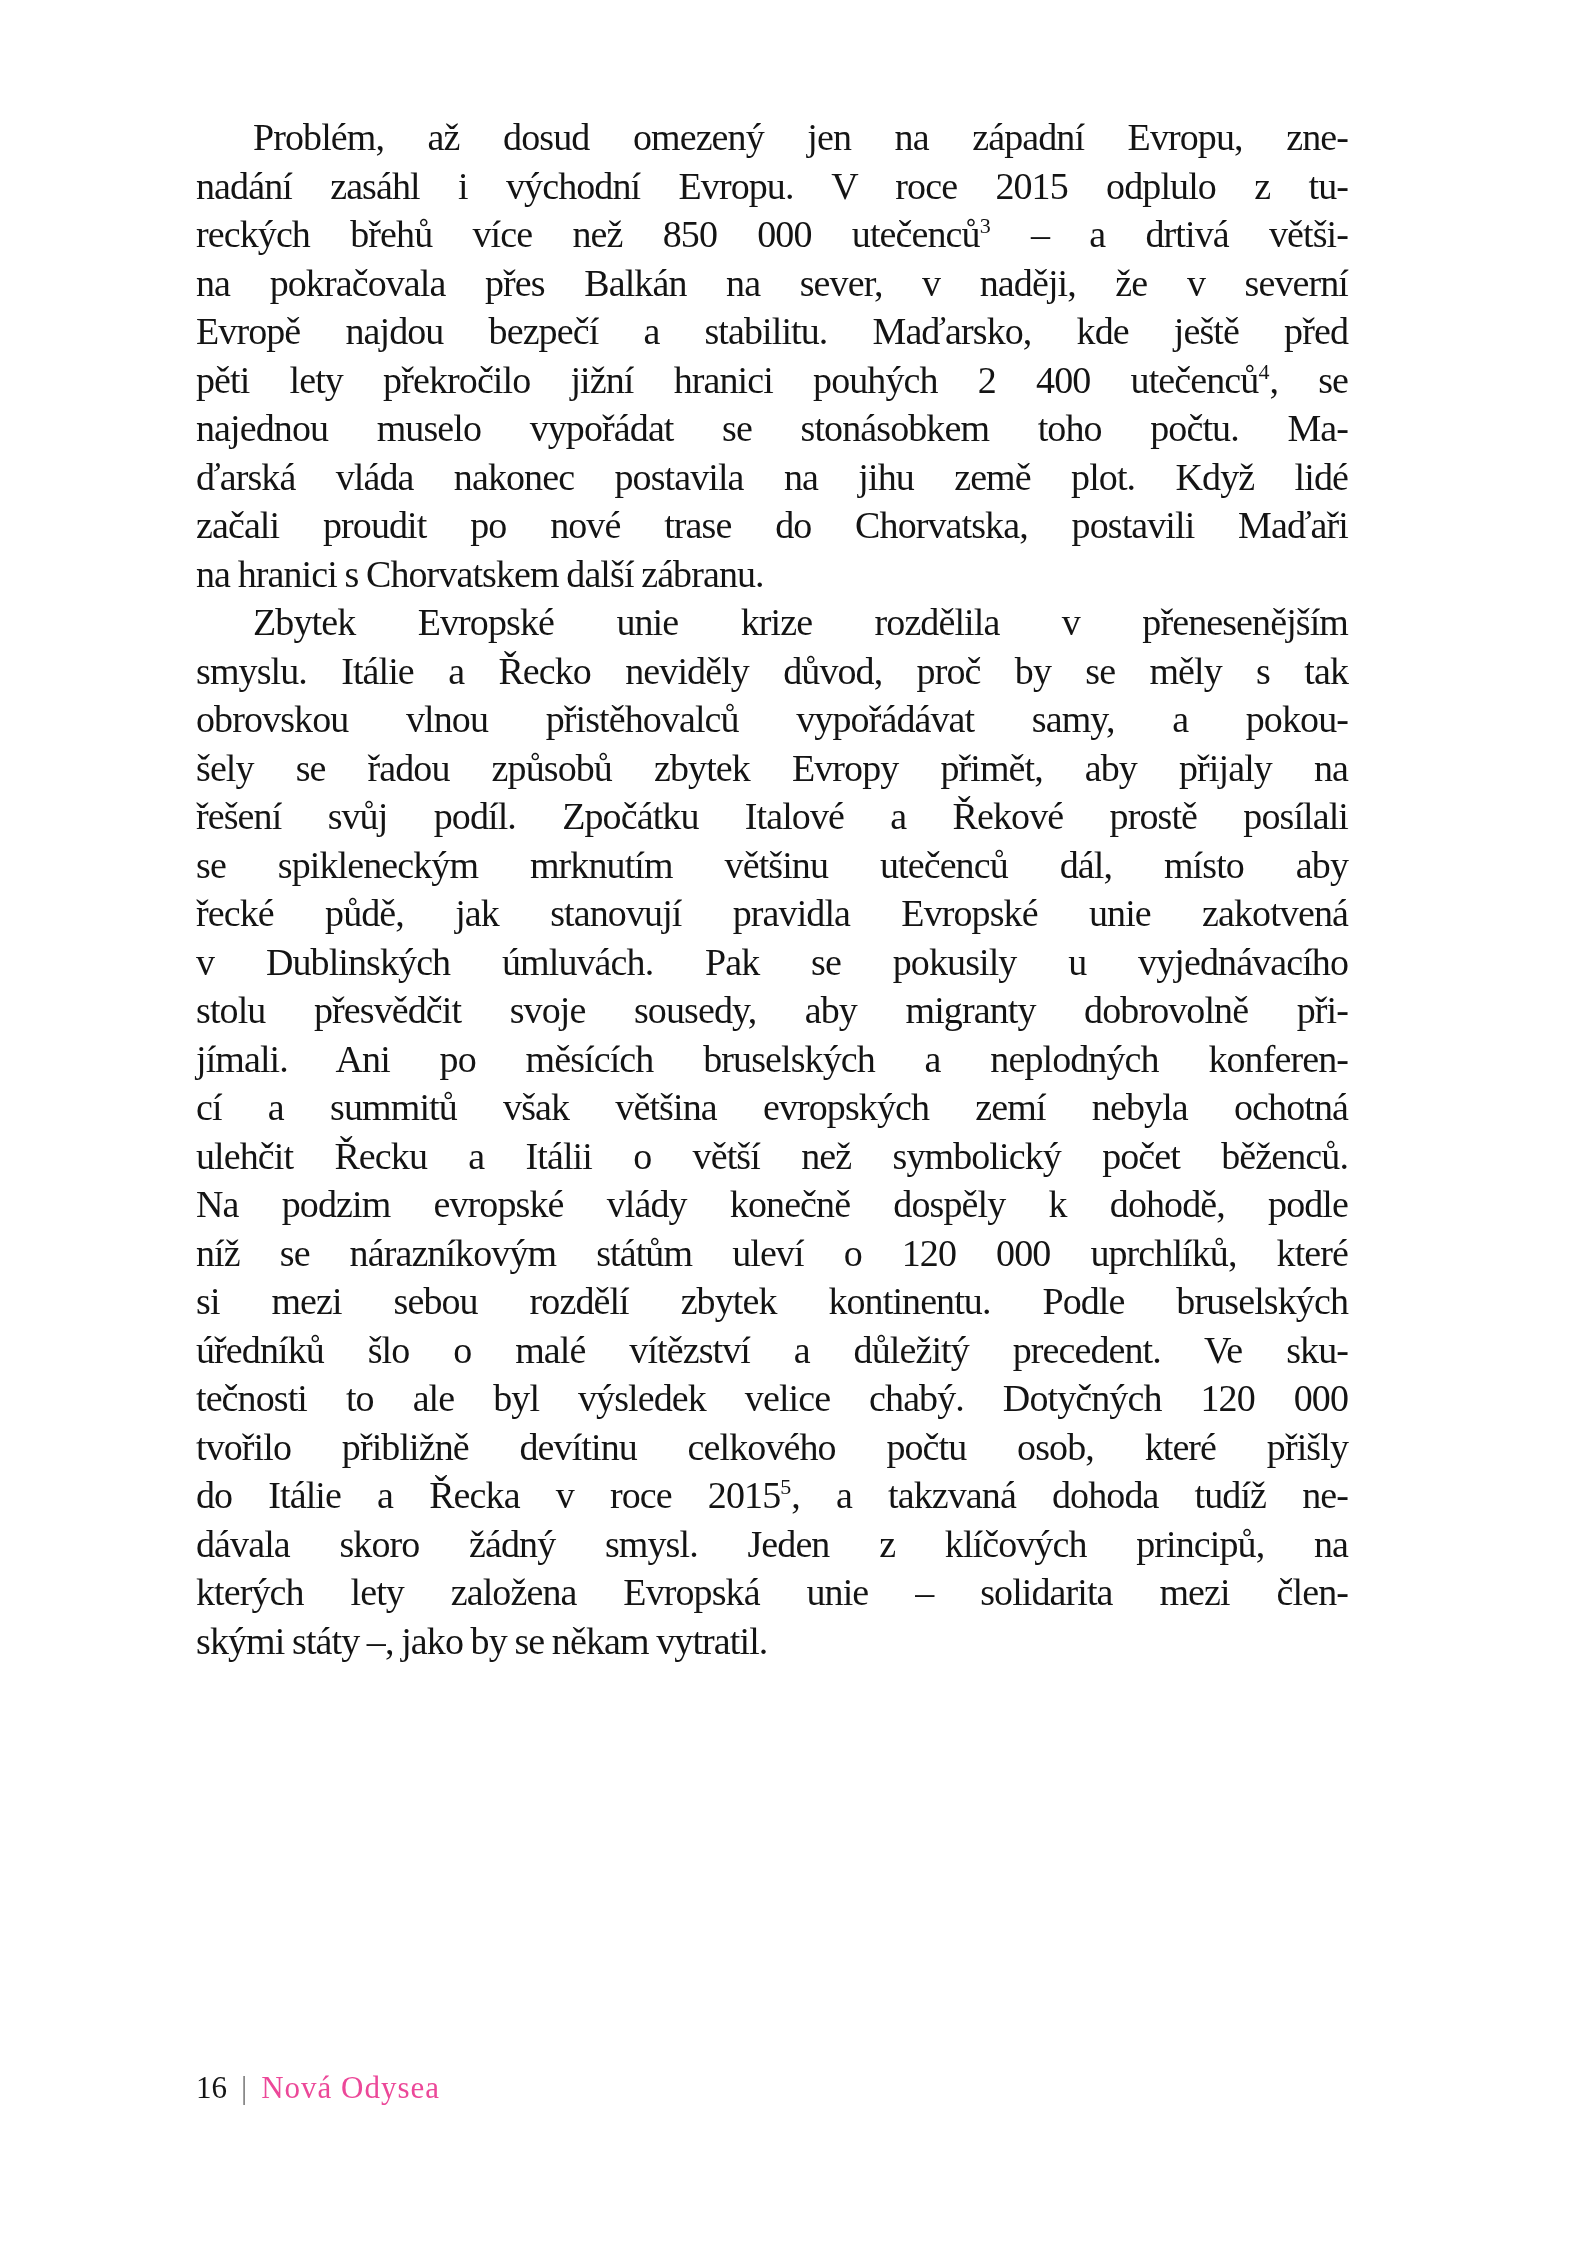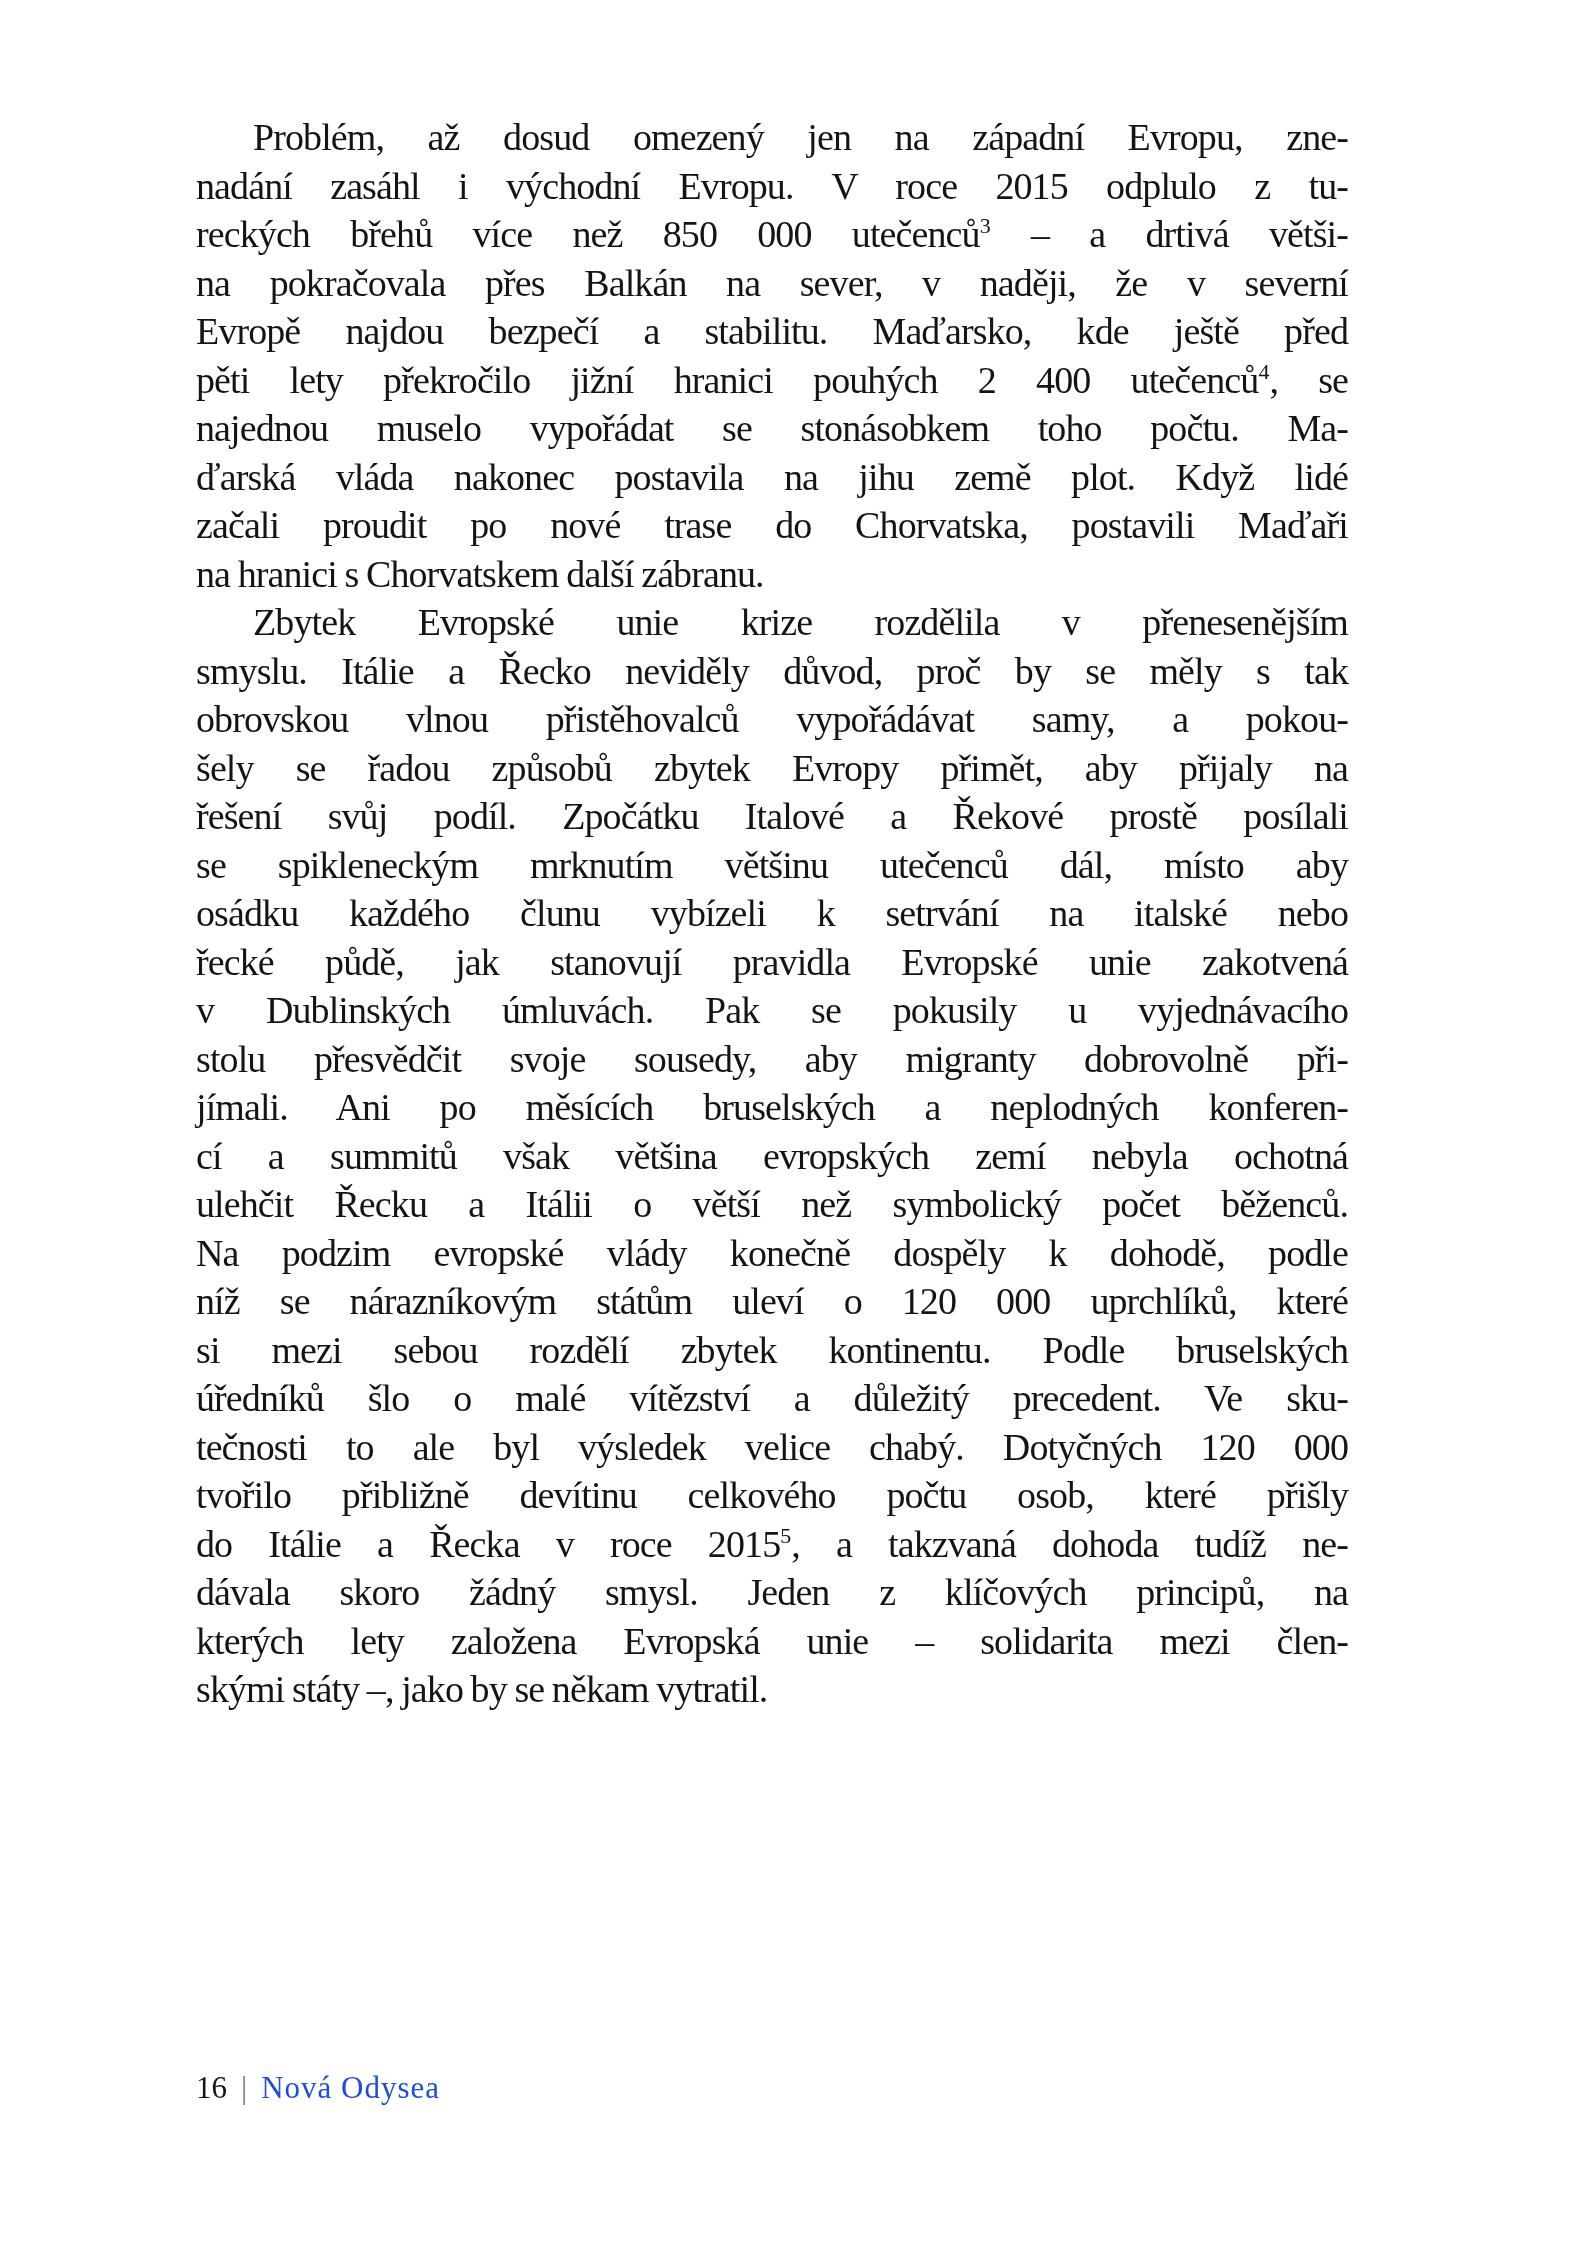--- a/index.html
+++ b/index.html
@@ -71,21 +71,21 @@
       white-space: nowrap;
     }
     .footer .page-number {
       color: #141414;
     }
     .footer .sep {
       color: #7a7a7a;
       margin: 0 14px;
     }
     .footer .book-title {
-      color: #1d4ed8;
+      color: #ec4899;
       letter-spacing: 1px;
     }
   </style>
 </head>
 <body>
 
 <div class="page">
   <div class="text-block" id="text-block">
       <div class="paragraph">
         <div class="line indent">
@@ -132,23 +132,20 @@
         <div class="line">
           <span class="inner"><span>šely se řadou způsobů zbytek Evropy přimět, aby přijaly na</span></span>
         </div>
         <div class="line">
           <span class="inner"><span>řešení svůj podíl. Zpočátku Italové a Řekové prostě posílali</span></span>
         </div>
         <div class="line">
           <span class="inner"><span>se spikleneckým mrknutím většinu utečenců dál, místo aby</span></span>
         </div>
         <div class="line">
-          <span class="inner"><span>osádku každého člunu vybízeli k setrvání na italské nebo</span></span>
-        </div>
-        <div class="line">
           <span class="inner"><span>řecké půdě, jak stanovují pravidla Evropské unie zakotvená</span></span>
         </div>
         <div class="line">
           <span class="inner"><span>v Dublinských úmluvách. Pak se pokusily u vyjednávacího</span></span>
         </div>
         <div class="line">
           <span class="inner"><span>stolu přesvědčit svoje sousedy, aby migranty dobrovolně při-</span></span>
         </div>
         <div class="line">
           <span class="inner"><span>jímali. Ani po měsících bruselských a neplodných konferen-</span></span>

